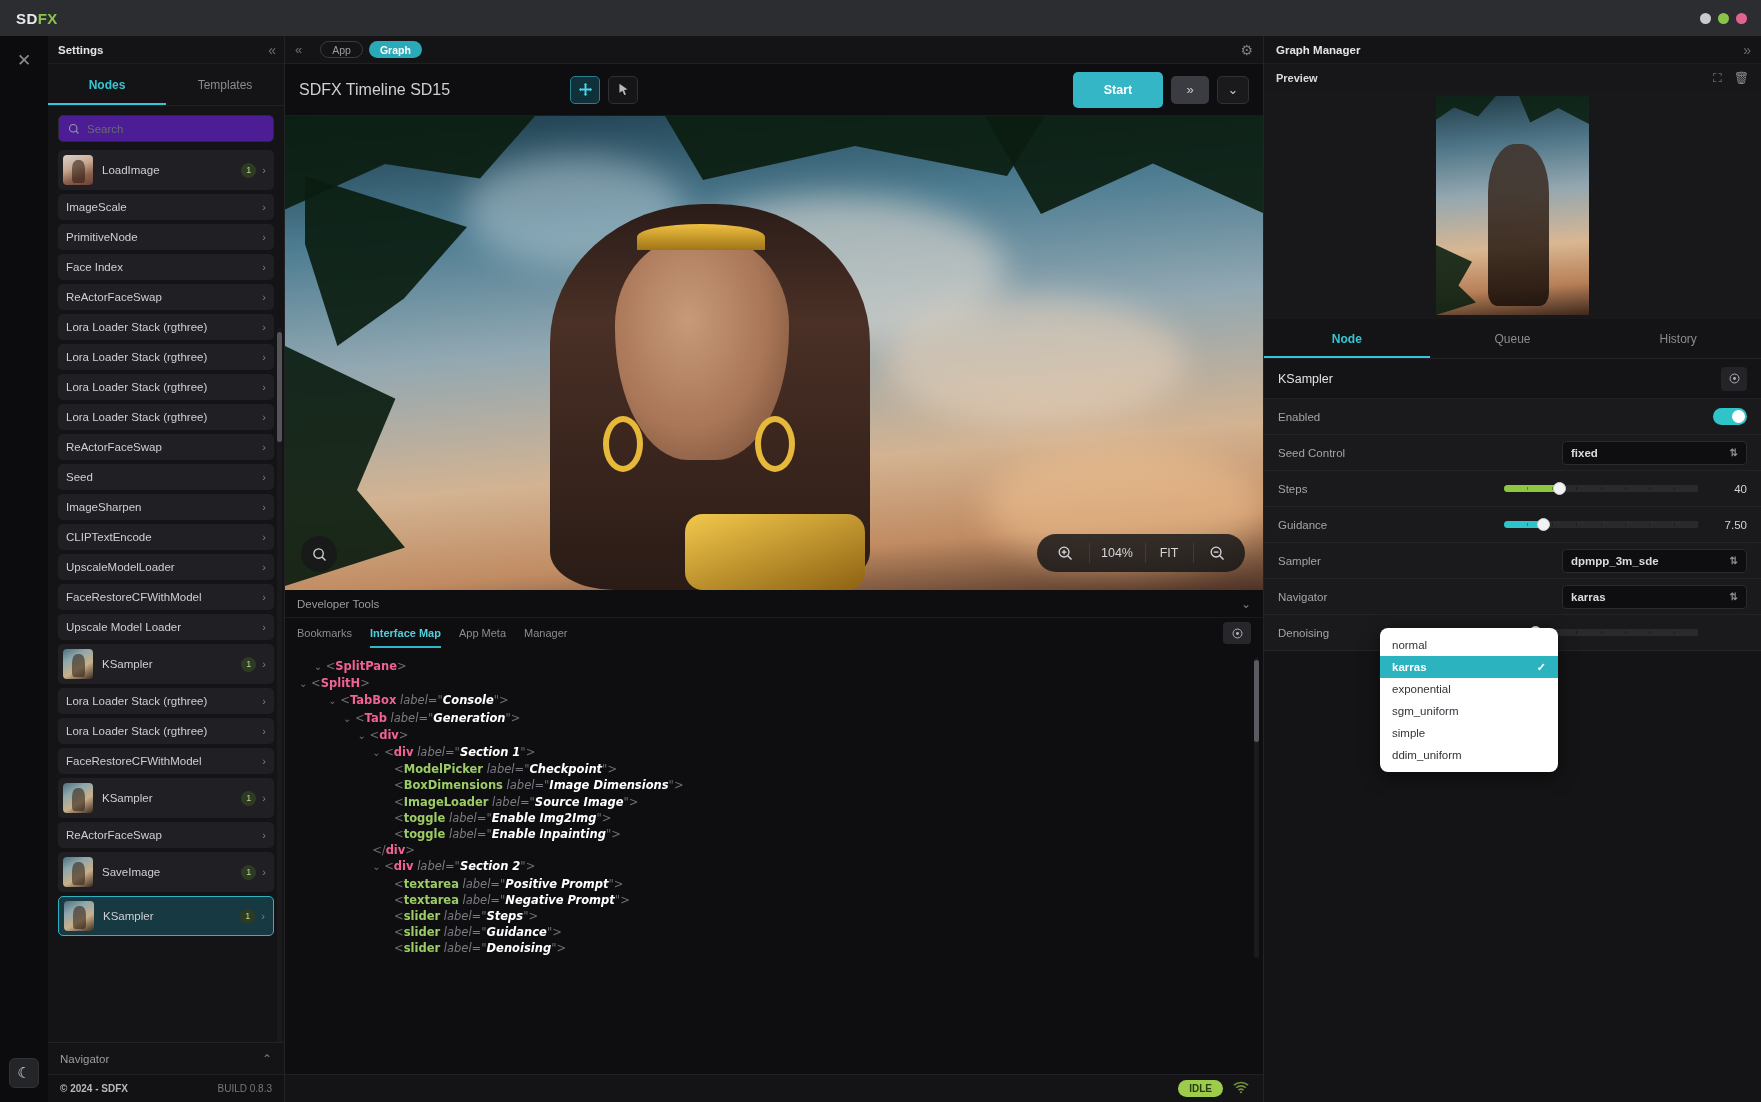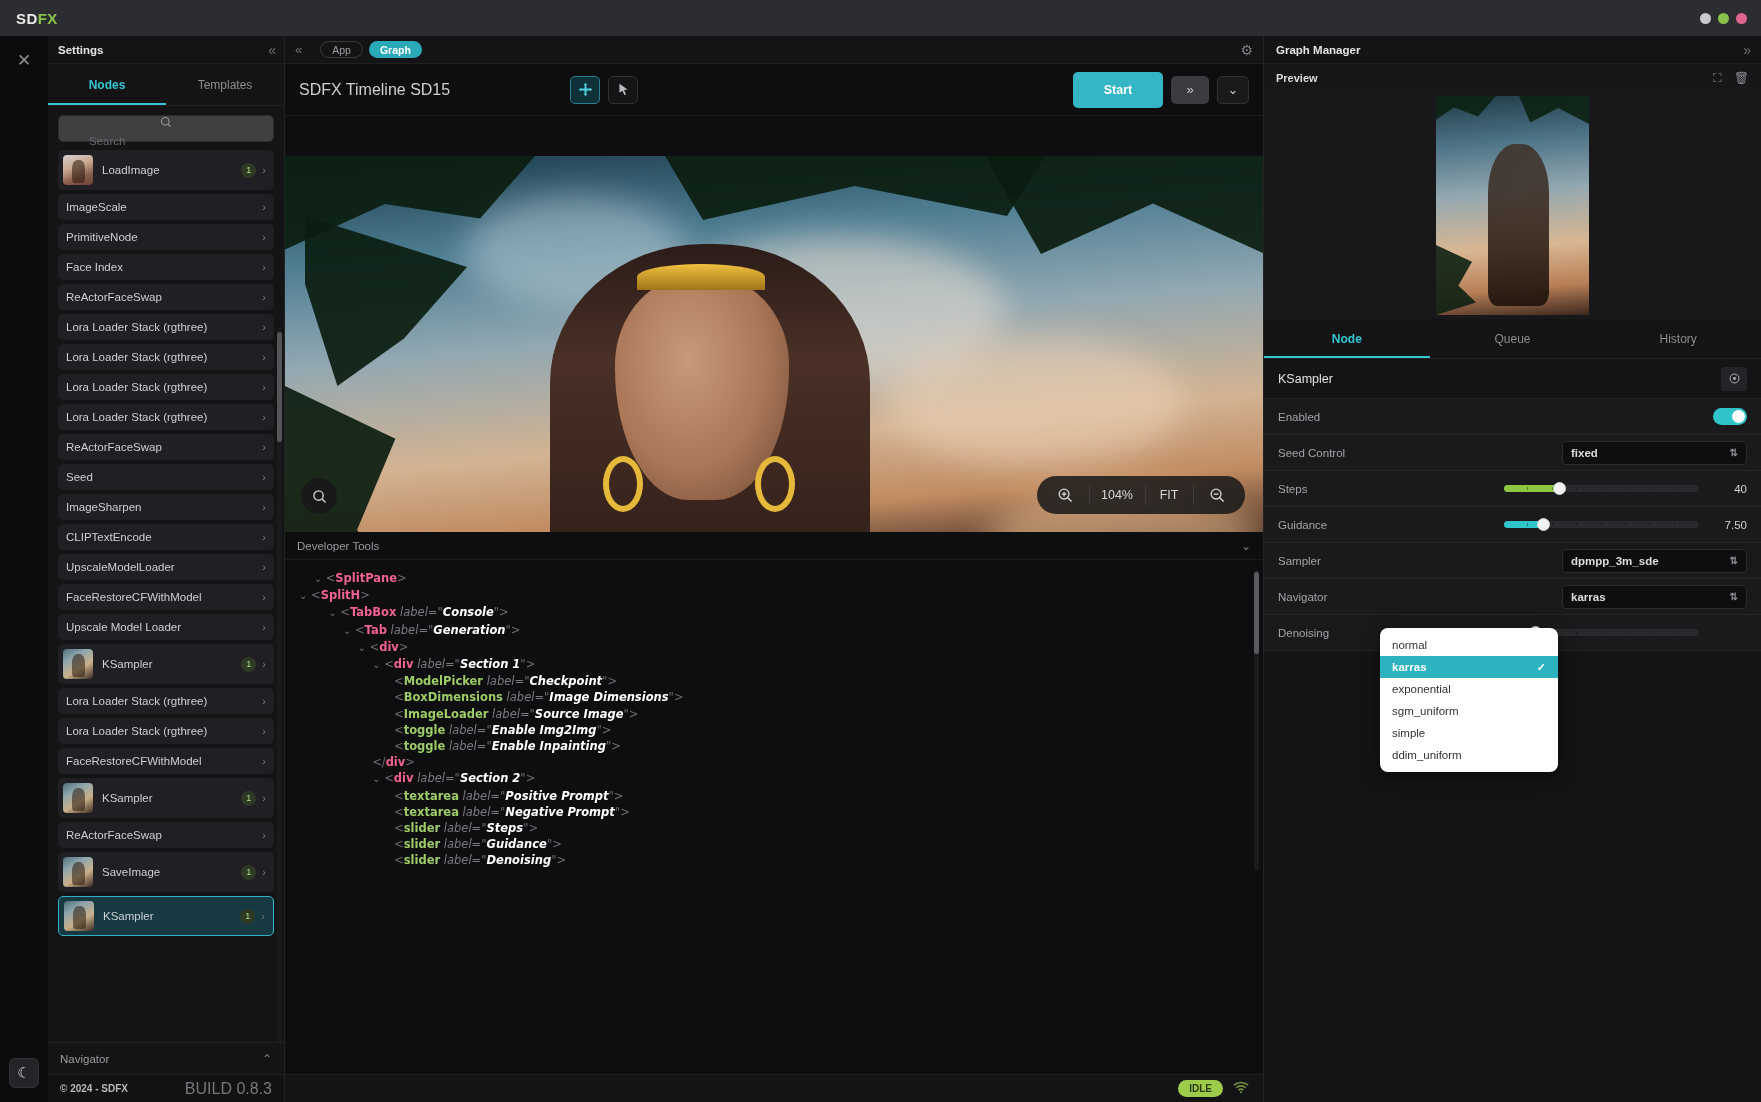--- a/index.html
+++ b/index.html
@@ -64,23 +64,22 @@
     font-size: 12px; color: #8b8b90; cursor: pointer; position: relative;
   }
   .sb-tab.active { color: #35c6d4; font-weight: bold; }
   .sb-tab.active::after {
     content: ""; position: absolute; bottom: 0; left: 0; right: 0; height: 2px;
     background: #35c6d4;
   }
   .sb-search-wrap { padding: 9px 10px 8px 10px; }
   .sb-search {
     display: flex; align-items: center; gap: 7px; height: 27px;
-    background: #404040; border: 1px solid #2c2c30; border-radius: 5px;
+    background: #4c1d95; border: 1px solid #2c2c30; border-radius: 5px;
     padding: 0 9px;
-    flex-direction: column;
   }
   .sb-search svg { flex: none; }
   .sb-search input {
     flex: 1; background: transparent; border: 0; outline: none;
     color: #d0d0d0; font-size: 11.5px; font-family: "Liberation Sans", sans-serif;
   }
   .sb-search input::placeholder { color: #6a6a70; }
 
   .node-list {
     flex: 1; overflow: hidden; padding: 0 10px 4px 10px; position: relative;
@@ -128,21 +127,21 @@
     height: 32px; border-top: 1px solid #222226; background: #141416;
     display: flex; align-items: center; padding: 0 12px;
   }
   .navigator-label { font-size: 11.5px; color: #9c9ca2; }
   .navigator-chev { margin-left: auto; color: #7a7a80; font-size: 12px; cursor: pointer; }
   .sb-footer {
     height: 28px; background: #121214; border-top: 1px solid #202024;
     display: flex; align-items: center; padding: 0 12px;
   }
   .copyright { font-size: 10px; color: #b9b9bd; font-weight: bold; }
-  .build { margin-left: auto; font-size: 16px; color: #77777d; }
+  .build { margin-left: auto; font-size: 10px; color: #77777d; }
 
   
   .center {
     position: absolute; left: 285px; top: 36px; width: 978px; height: 1066px;
     background: #0e0e10; display: flex; flex-direction: column;
   }
   .mode-bar {
     height: 28px; background: #141416; border-bottom: 1px solid #202024;
     display: flex; align-items: center; padding: 0 10px; gap: 6px;
   }
@@ -174,23 +173,22 @@
     display: flex; align-items: center; justify-content: center; cursor: pointer;
   }
   .sq-btn {
     width: 38px; height: 28px; border-radius: 5px; background: #3a3c42;
     color: #c9c9cf; display: flex; align-items: center; justify-content: center;
     font-size: 13px; cursor: pointer;
   }
   .sq-btn.dark { background: #1a1a1d; border: 1px solid #303036; width: 32px; }
 
   .canvas {
-    height: 376px; position: relative; overflow: hidden;
+    height: 474px; position: relative; overflow: hidden;
     background: linear-gradient(175deg,#1b3a4a 0%, #4e7d92 24%, #92a8b2 46%, #d3b392 70%, #c08b62 86%, #4d3226 100%);
-    margin-top: 40px;
   }
   .cloud { position: absolute; border-radius: 50%; filter: blur(16px); }
   .frond {
     position: absolute; background: #0b1d10; opacity: .92;
   }
   .subject {
     position: absolute; left: 265px; top: 88px; width: 320px; height: 386px;
     background: linear-gradient(180deg,#2b1c18 0%, #4a3026 30%, #2a1b16 100%);
     border-radius: 48% 48% 20% 20% / 36% 36% 10% 10%;
     filter: blur(.4px);
@@ -614,20 +612,32 @@
             <line x1="11.4" y1="11.4" x2="15.4" y2="15.4" stroke="#d6d6da" stroke-width="1.5"></line>
           </svg>
         </div>
       </div>
     </div>
 
     <div class="devtools">
       <div class="dev-head">
         <span class="dev-title">Developer Tools</span>
         <span class="dev-chev">⌄</span>
+      </div>
+      <div class="dev-tabs" id="dev-tabs">
+        <div class="dev-tab">Bookmarks</div>
+          <div class="dev-tab active">Interface Map</div>
+          <div class="dev-tab">App Meta</div>
+          <div class="dev-tab">Manager</div>
+          <div class="dev-locate">
+          <svg width="13" height="13" viewBox="0 0 16 16">
+            <circle cx="8" cy="8" r="5.5" fill="none" stroke="#b2b2b8" stroke-width="1.2"></circle>
+            <circle cx="8" cy="8" r="1.8" fill="#b2b2b8"></circle>
+          </svg>
+        </div>
       </div>
       <div class="code" id="code-tree">
         <div class="code-scroll-track"></div>
         <div class="code-scroll"></div>
       <div class="ln">&nbsp;&nbsp;&nbsp;&nbsp;<span class="arw">⌄</span> <span class="tagp">&lt;</span><span class="tag">SplitPane</span><span class="tagp">&gt;</span></div>
           <div class="ln"><span class="arw">⌄</span> <span class="tagp">&lt;</span><span class="tag">SplitH</span><span class="tagp">&gt;</span></div>
           <div class="ln">&nbsp;&nbsp;&nbsp;&nbsp;&nbsp;&nbsp;&nbsp;&nbsp;<span class="arw">⌄</span> <span class="tagp">&lt;</span><span class="tag">TabBox</span> <span class="attr">label=</span><span class="qt">"</span><span class="str">Console</span><span class="qt">"</span><span class="tagp">&gt;</span></div>
           <div class="ln">&nbsp;&nbsp;&nbsp;&nbsp;&nbsp;&nbsp;&nbsp;&nbsp;&nbsp;&nbsp;&nbsp;&nbsp;<span class="arw">⌄</span> <span class="tagp">&lt;</span><span class="tag">Tab</span> <span class="attr">label=</span><span class="qt">"</span><span class="str">Generation</span><span class="qt">"</span><span class="tagp">&gt;</span></div>
           <div class="ln">&nbsp;&nbsp;&nbsp;&nbsp;&nbsp;&nbsp;&nbsp;&nbsp;&nbsp;&nbsp;&nbsp;&nbsp;&nbsp;&nbsp;&nbsp;&nbsp;<span class="arw">⌄</span> <span class="tagp">&lt;</span><span class="tag">div</span><span class="tagp">&gt;</span></div>
           <div class="ln">&nbsp;&nbsp;&nbsp;&nbsp;&nbsp;&nbsp;&nbsp;&nbsp;&nbsp;&nbsp;&nbsp;&nbsp;&nbsp;&nbsp;&nbsp;&nbsp;&nbsp;&nbsp;&nbsp;&nbsp;<span class="arw">⌄</span> <span class="tagp">&lt;</span><span class="tag">div</span> <span class="attr">label=</span><span class="qt">"</span><span class="str">Section 1</span><span class="qt">"</span><span class="tagp">&gt;</span></div>

